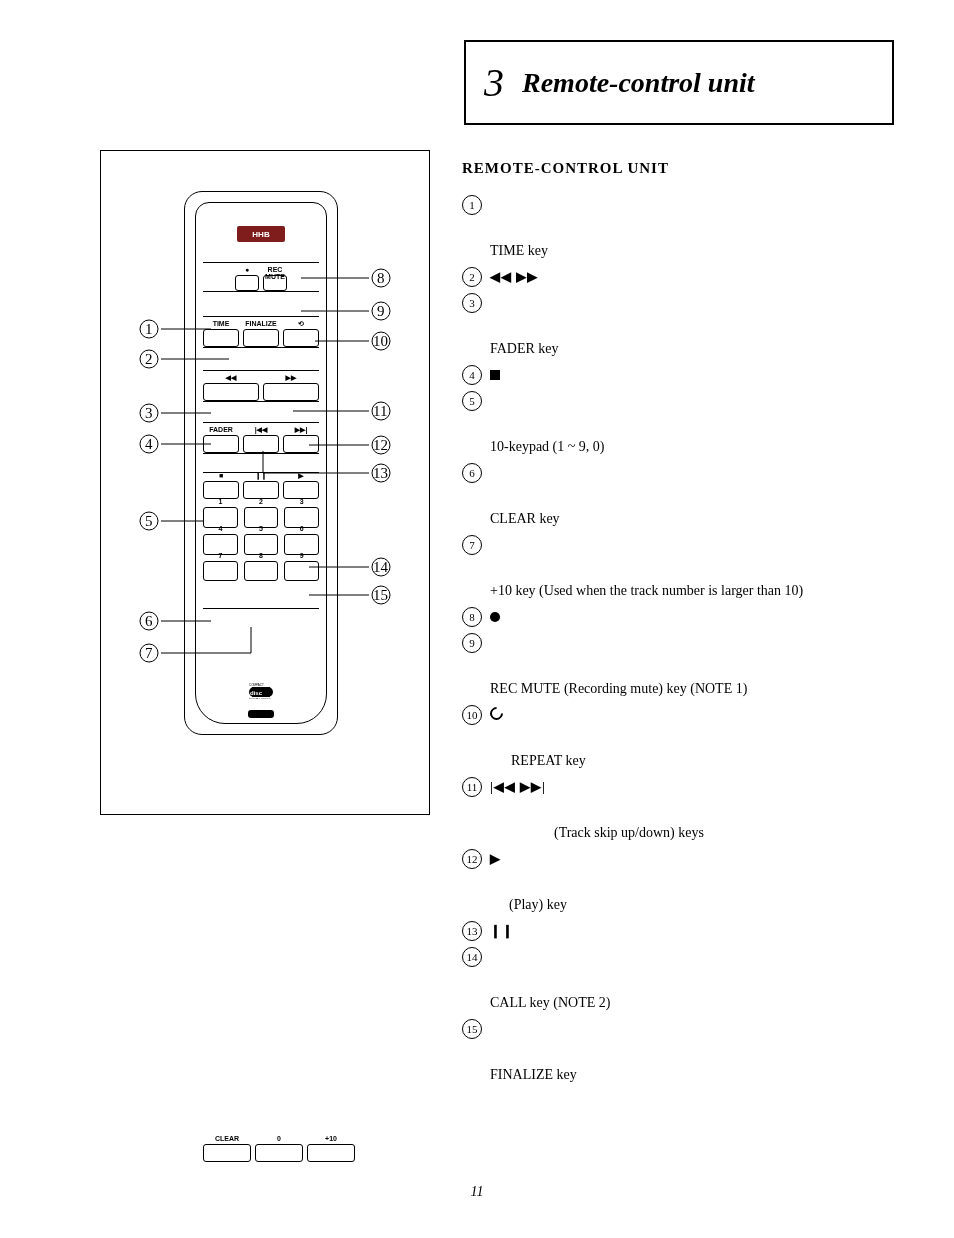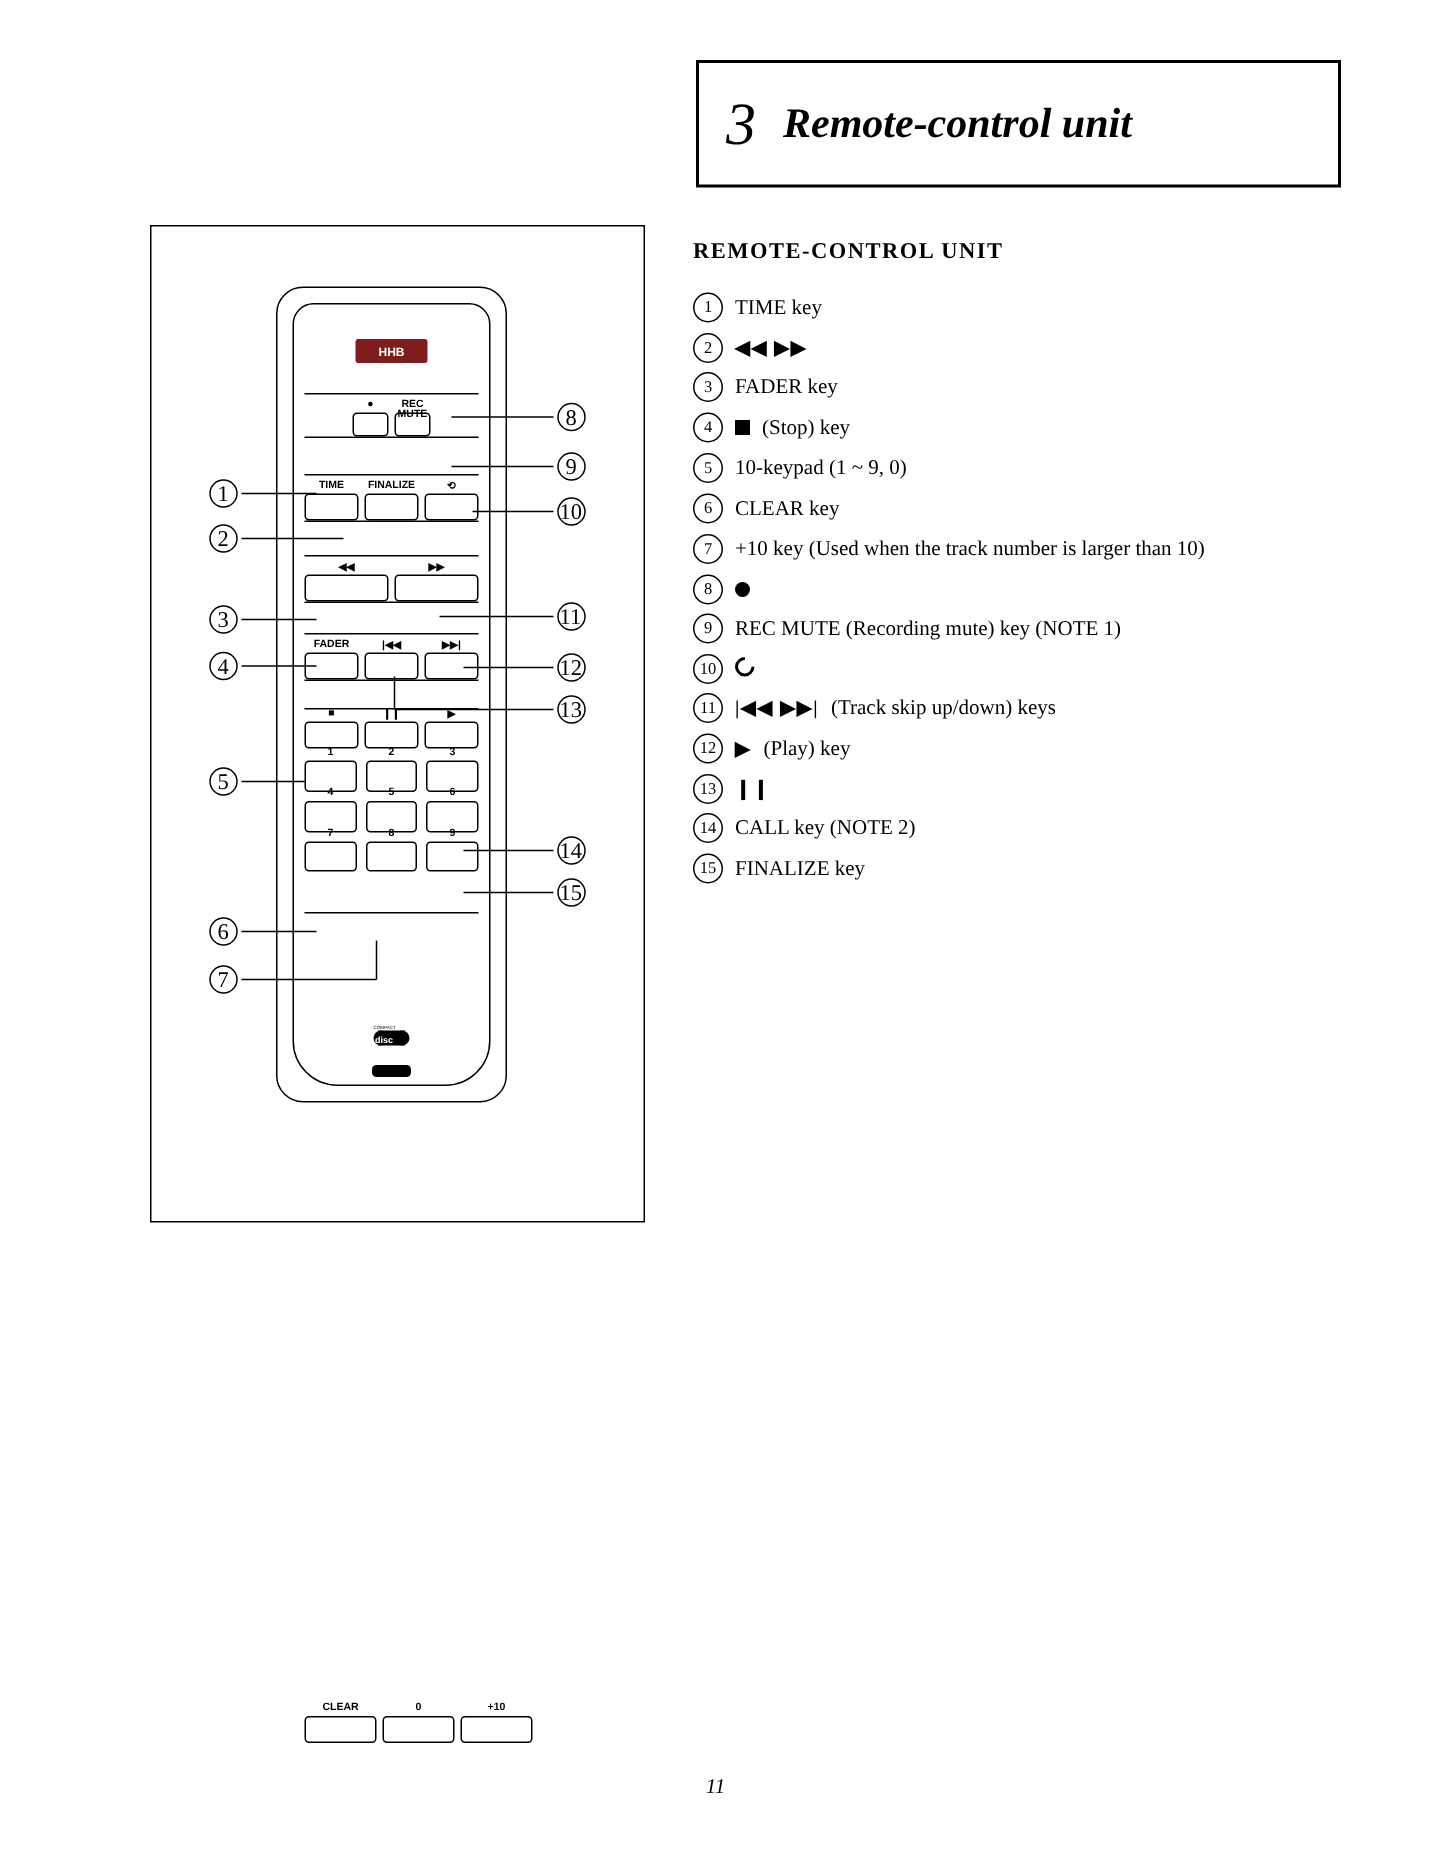--- a/index.html
+++ b/index.html
@@ -215,20 +215,21 @@
   }
   .item .mark {
     font-size: 13px;
     font-weight: 700;
     letter-spacing: 1px;
     flex: 0 0 auto;
     min-width: 0;
   }
   .item .txt {
     flex: 1;
+    margin-top: 45px;
   }
   .page-num {
     position: absolute;
     bottom: 38px;
     left: 50%;
     transform: translateX(-50%);
     font-family: Georgia, "Times New Roman", serif;
     font-style: italic;
     font-size: 14px;
   }
@@ -471,21 +472,20 @@
       <span class="circ">2</span>
       <span class="mark">◀◀ ▶▶</span>
     </div>
     <div class="item">
       <span class="circ">3</span>
       <span class="txt">FADER key</span>
     </div>
     <div class="item">
       <span class="circ">4</span>
       <span class="mark"><span class="sq"></span></span>
-      <span class="txt">(Stop) key</span>
     </div>
     <div class="item">
       <span class="circ">5</span>
       <span class="txt">10-keypad (1 ~ 9, 0)</span>
     </div>
     <div class="item">
       <span class="circ">6</span>
       <span class="txt">CLEAR key</span>
     </div>
     <div class="item">
@@ -496,20 +496,21 @@
       <span class="circ">8</span>
       <span class="mark"><span class="circ-black"></span></span>
     </div>
     <div class="item">
       <span class="circ">9</span>
       <span class="txt">REC MUTE (Recording mute) key (NOTE 1)</span>
     </div>
     <div class="item">
       <span class="circ">10</span>
       <span class="mark"><span class="repeat"></span></span>
+      <span class="txt">REPEAT key</span>
     </div>
     <div class="item">
       <span class="circ">11</span>
       <span class="mark">|◀◀ ▶▶|</span>
       <span class="txt">(Track skip up/down) keys</span>
     </div>
     <div class="item">
       <span class="circ">12</span>
       <span class="mark">▶</span>
       <span class="txt">(Play) key</span>

